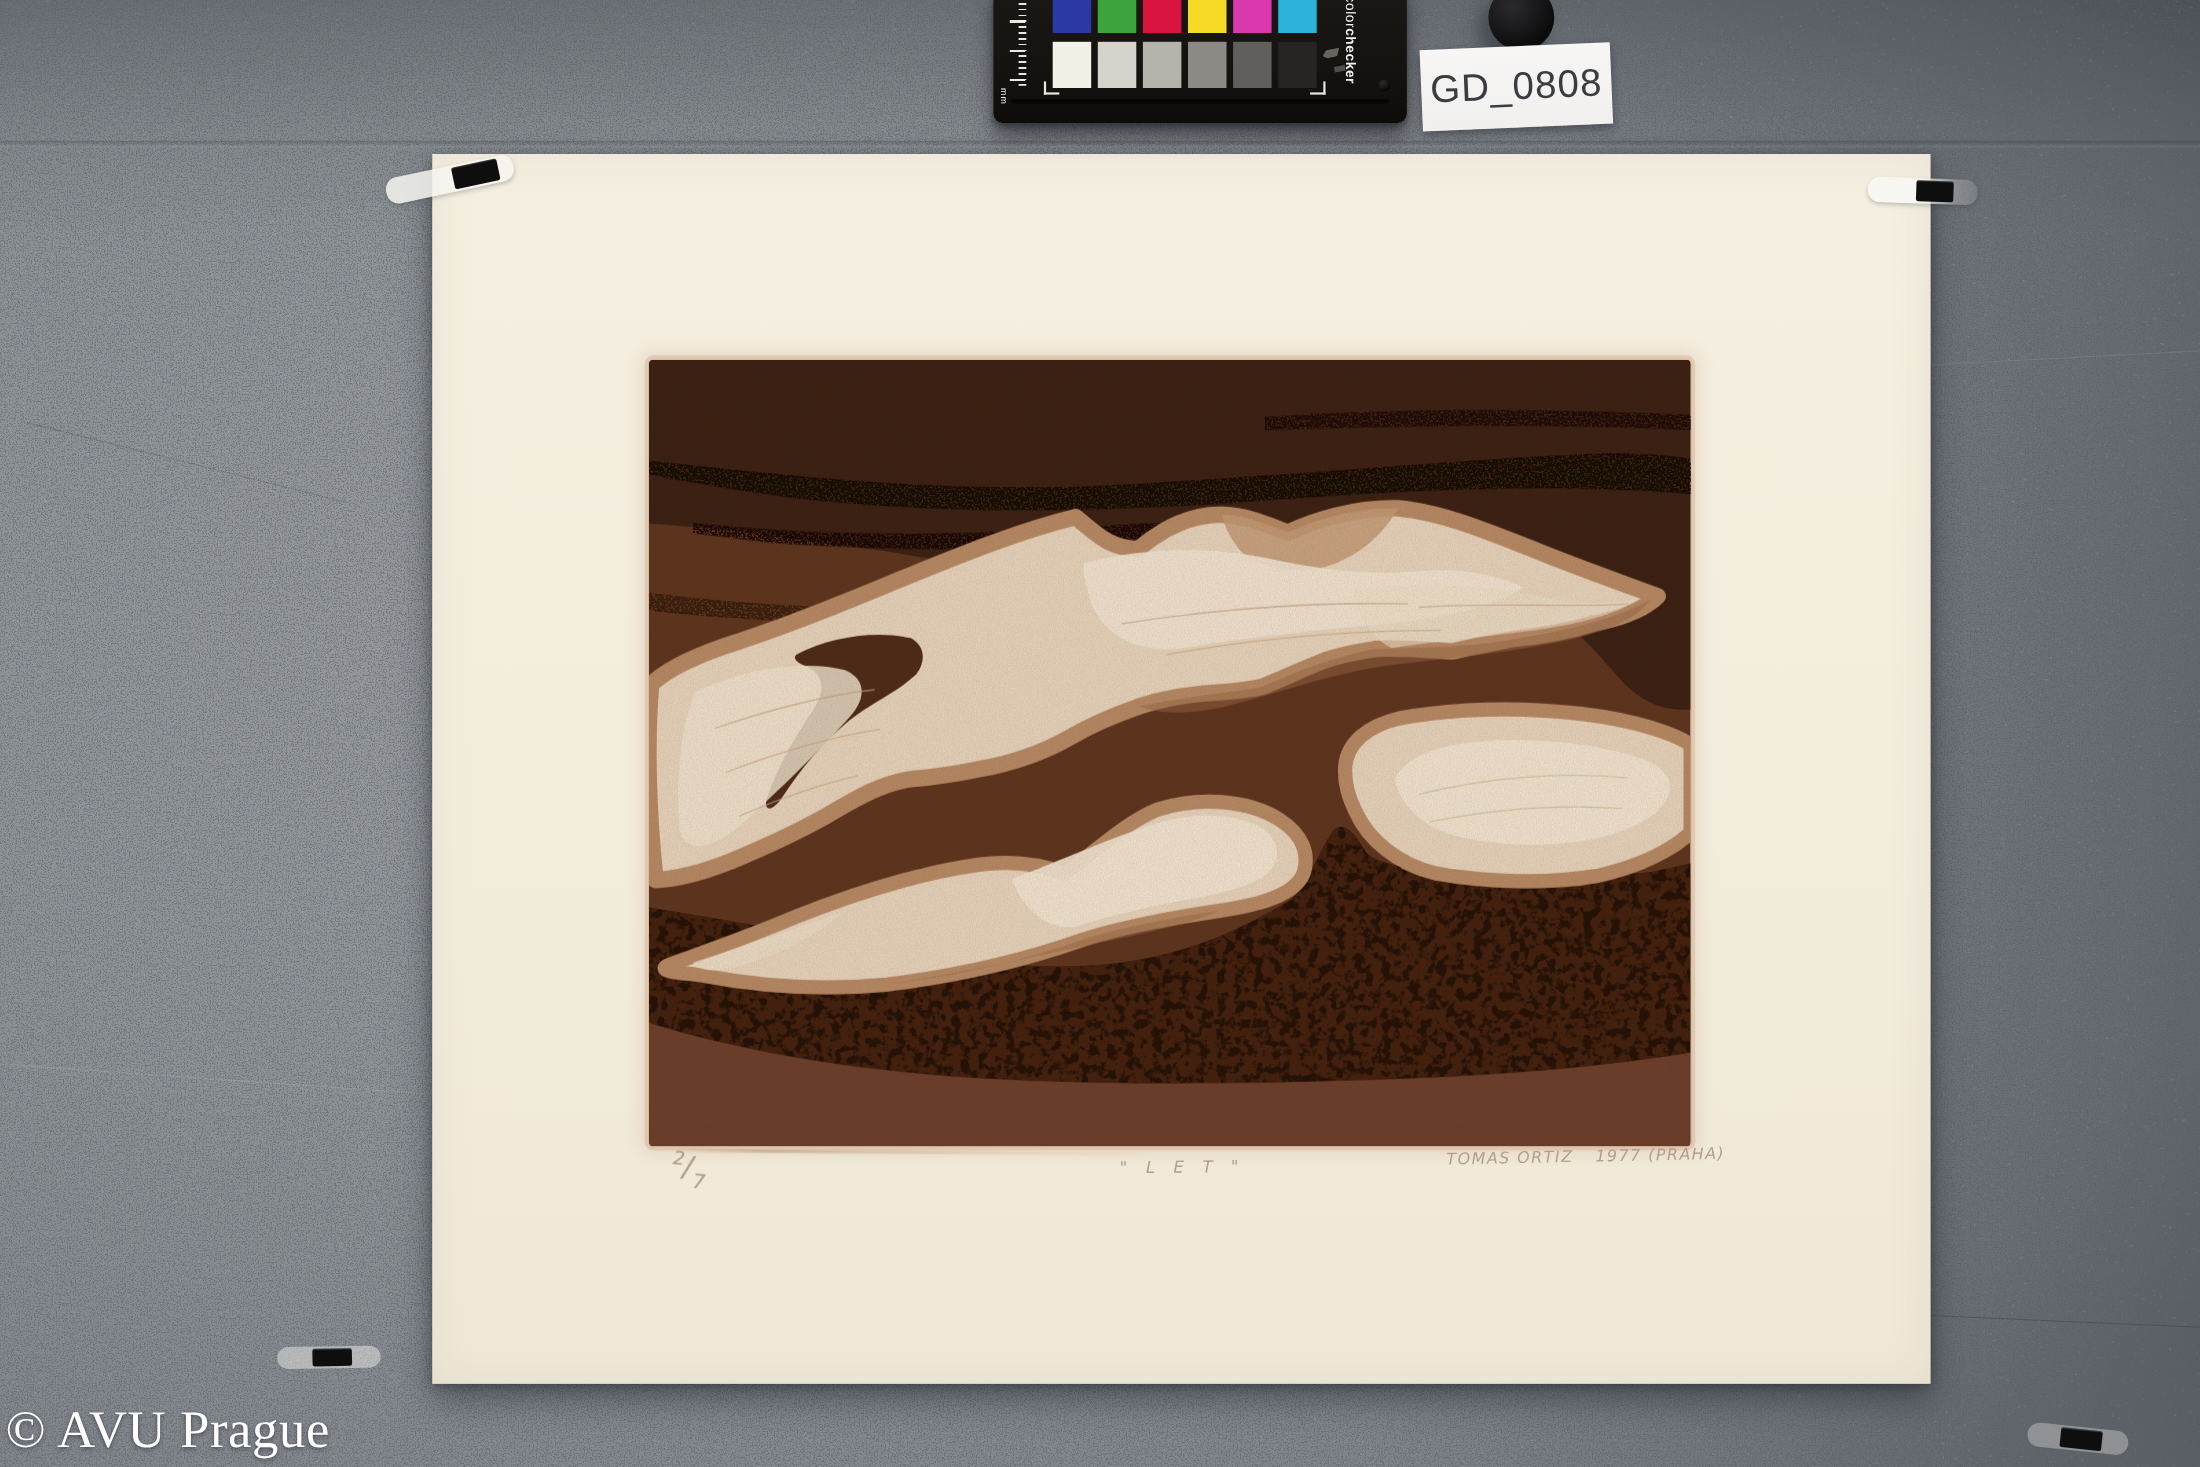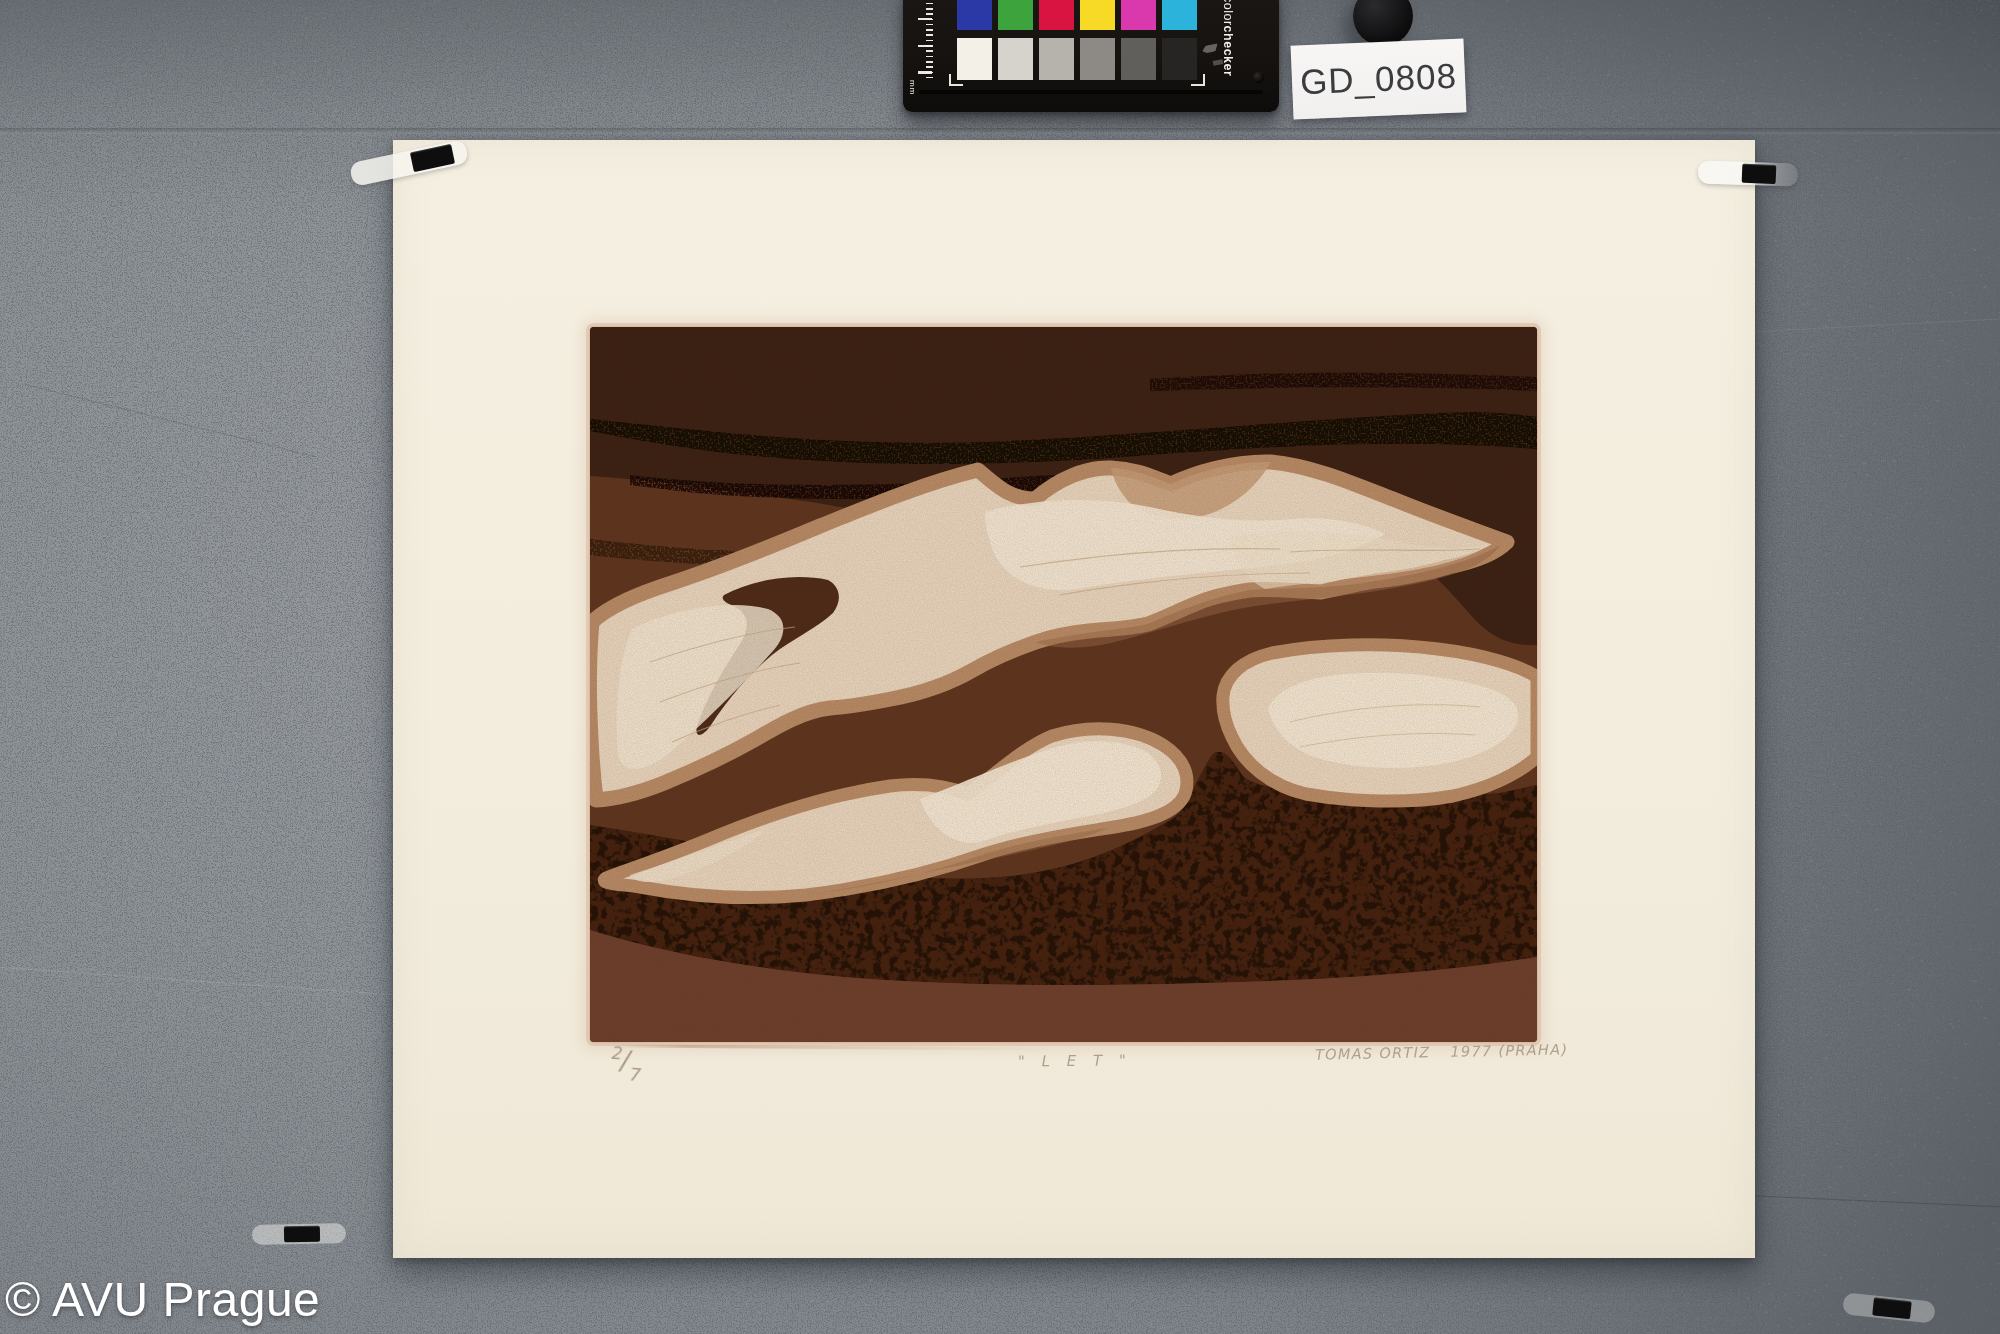--- a/index.html
+++ b/index.html
@@ -90,21 +90,21 @@
            background:linear-gradient(90deg,rgba(248,247,242,.95) 0 42%,rgba(180,182,184,.45) 80%,rgba(160,163,166,.3) 100%);
            box-shadow:0 2px 4px rgba(40,44,50,.25);}
   .clip-tr .chip{left:44px;top:2px;width:34px;height:19px;}
   .clip-bl{left:252px;top:1224px;width:94px;height:20px;background:rgba(233,233,230,.5);transform:rotate(-1deg);}
   .clip-bl .chip{left:32px;top:2px;width:36px;height:16px;}
   .clip-br{left:1843px;top:1297px;width:92px;height:22px;background:rgba(213,213,210,.42);transform:rotate(6deg);}
   .clip-br .chip{left:30px;top:2px;width:38px;height:18px;}
 
   
   .watermark{position:absolute;left:5px;top:1272px;z-index:9;font-size:48px;color:#ffffff;
-             text-shadow:0 2px 4px rgba(18,20,24,.45), 0 0 1px rgba(0,0,0,.25);letter-spacing:.5px;}
+             text-shadow:0 2px 4px rgba(18,20,24,.45), 0 0 1px rgba(0,0,0,.25);letter-spacing:.5px;font-family:Liberation Serif, serif;}
 </style>
 </head>
 <body>
 
 <div class="stage">
 
   <svg class="floor-noise" width="2000" height="1334">
     <defs>
       <filter id="fnoise">
           <feTurbulence type="fractalNoise" baseFrequency="0.8" numOctaves="3" seed="11"></feTurbulence>

